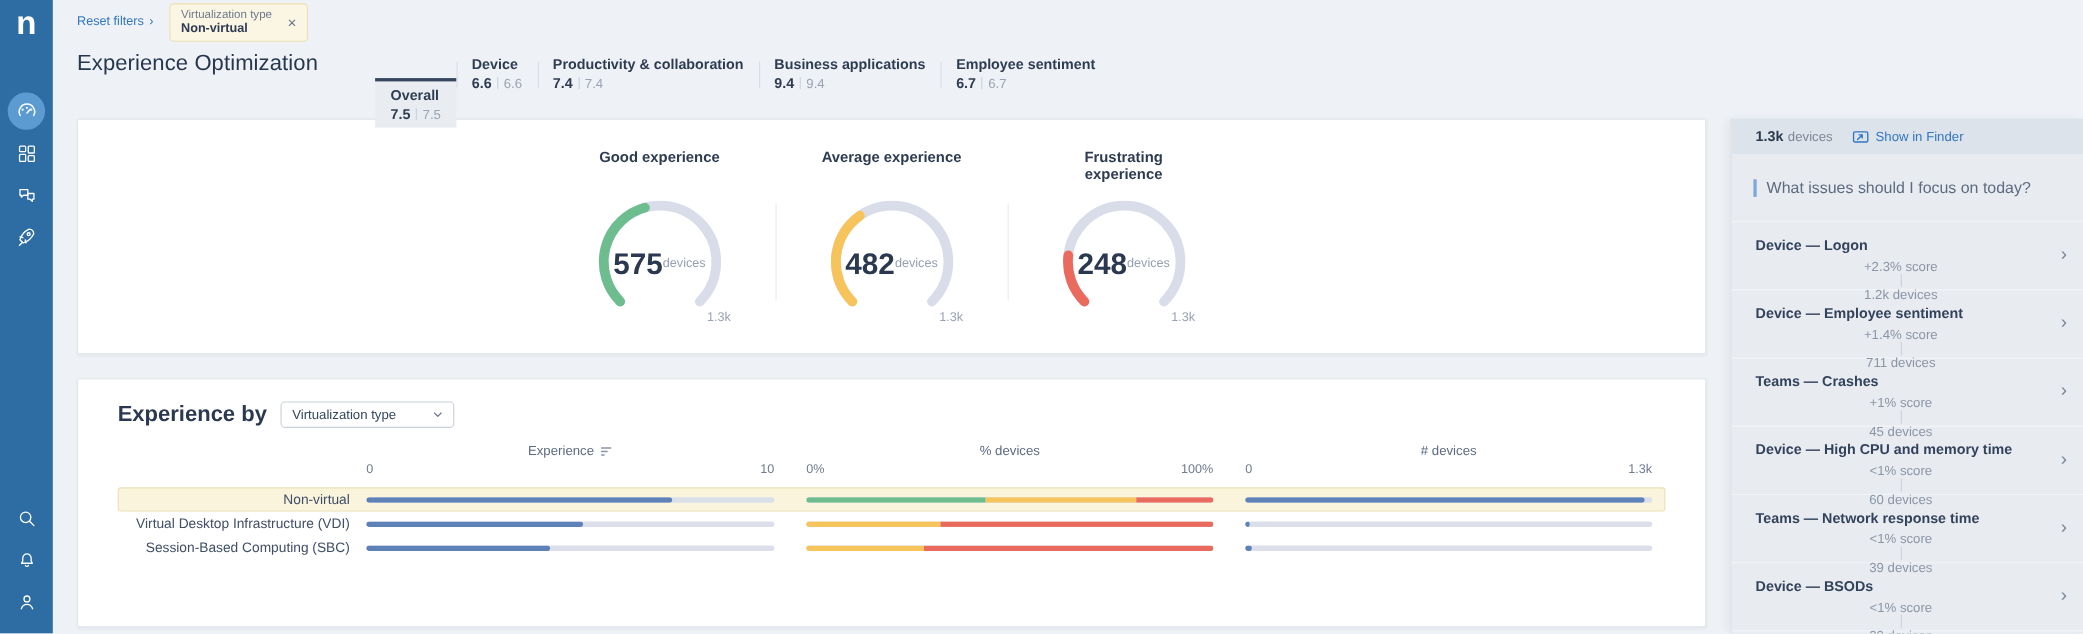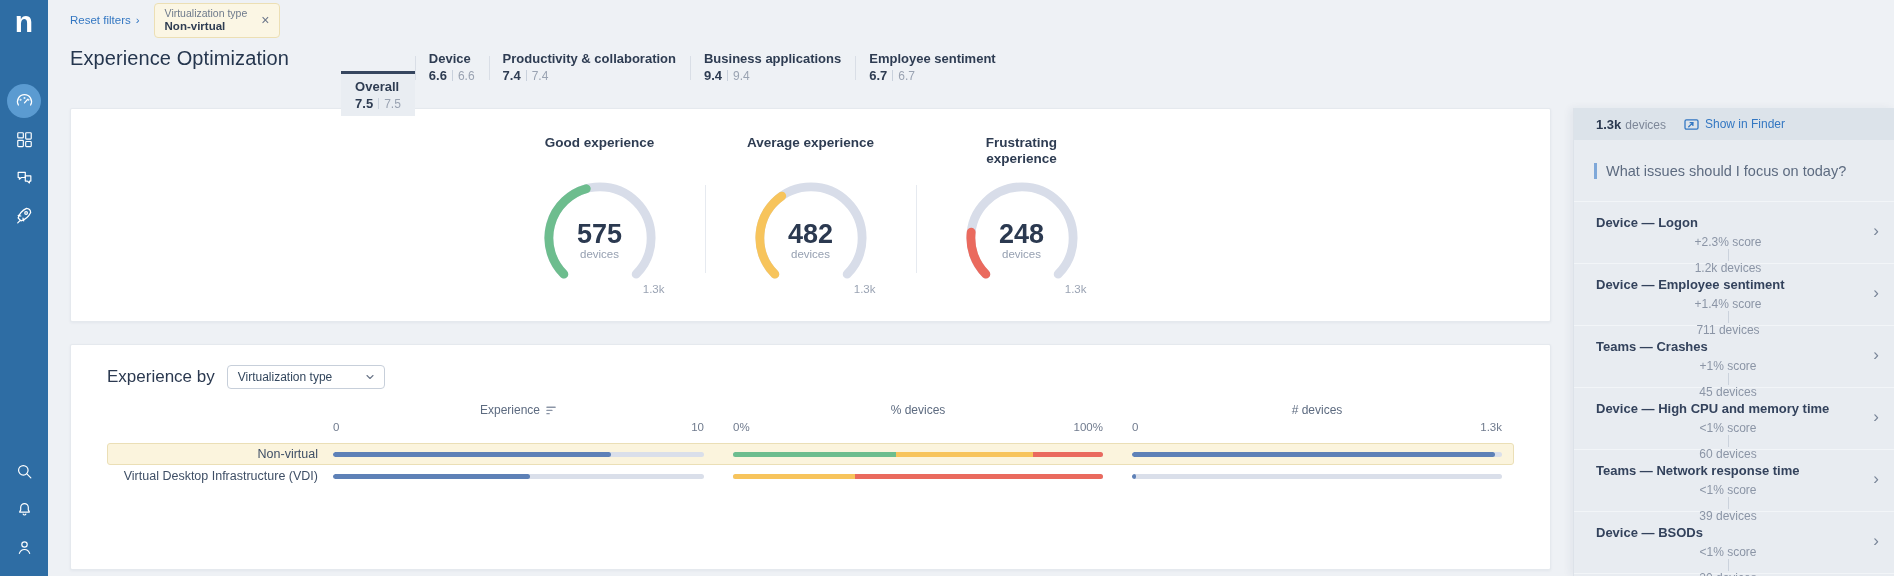--- a/index.html
+++ b/index.html
@@ -43,30 +43,30 @@
   .score-bench{font-size:12px;color:#9aa3b2;}
 
   .card{background:#fff;border:1px solid #e5e9ee;border-radius:2px;box-shadow:0 1px 3px rgba(20,40,80,.05);}
 
   
   .gauges-card{margin-top:20px;height:214px;display:flex;justify-content:center;align-items:flex-start;}
   .gauge-col{width:210px;display:flex;flex-direction:column;align-items:center;padding-top:26px;}
   .gauge-title{width:130px;text-align:center;font-size:13.5px;font-weight:700;color:#2e3c52;line-height:16px;height:32px;}
   .gauge-wrap{position:relative;width:118px;height:118px;margin-top:12px;}
   .gauge-wrap svg{width:118px;height:118px;display:block;}
-  .gauge-center{position:absolute;inset:0;display:flex;flex-direction:column;align-items:center;justify-content:center;padding-top:4px;}
+  .gauge-center{position:absolute;inset:0;display:flex;flex-direction:row;align-items:center;justify-content:center;padding-top:4px;}
   .gauge-value{font-size:27px;font-weight:700;color:#2b3950;line-height:28px;}
   .gauge-unit{font-size:11.5px;color:#96a0b1;}
   .gauge-max{position:absolute;right:-6px;bottom:2px;font-size:11.5px;color:#9aa3b3;}
   .gauge-divider{width:1px;height:88px;background:#e6eaf0;margin-top:76px;}
 
   
   .table-card{margin-top:22px;height:226px;padding:20px 36px 0 36px;}
   .tc-head{display:flex;align-items:center;gap:12px;}
-  .section-title{margin:0;font-size:17px;font-weight:400;color:#2b3950;text-align:center;}
+  .section-title{margin:0;font-size:20px;font-weight:700;color:#2b3950;text-align:center;}
   .select{width:158px;height:24px;border:1px solid #c7cfda;border-radius:4px;background:#fff;
     display:flex;align-items:center;justify-content:space-between;padding:0 8px 0 10px;
     font-size:12px;color:#33475e;cursor:pointer;}
   .crow{display:flex;align-items:center;height:22px;border-radius:3px;border:1px solid transparent;}
   .crow.head{height:18px;margin-top:12px;}
   .crow.axis{height:16px;margin-bottom:8px;}
   .crow.hl{background:#fbf4dd;border-color:#ebdfb6;}
   .rlabel{width:210px;text-align:right;font-size:12.5px;color:#3f4f66;white-space:nowrap;}
   .bcell{margin-left:29px;width:370px;}
   .bcell.first{margin-left:15px;width:371px;}
@@ -346,20 +346,39 @@
               <span style="width: 33%; background: rgb(247, 196, 92);"></span>
               <span style="width: 67%; background: rgb(234, 106, 94);"></span>
             </div>
           </div>
         <div class="bcell">
             <div class="bar dev">
               <div class="fill" style="width: 1.2%;"></div>
             </div>
           </div>
       </div>
+      <div class="crow">
+        <div class="rlabel">Session-Based Computing (SBC)</div>
+        <div class="bcell first">
+            <div class="bar exp">
+              <div class="fill" style="width: 45%;"></div>
+            </div>
+          </div>
+        <div class="bcell">
+            <div class="bar stack">
+              <span style="width: 29%; background: rgb(247, 196, 92);"></span>
+              <span style="width: 71%; background: rgb(234, 106, 94);"></span>
+            </div>
+          </div>
+        <div class="bcell">
+            <div class="bar dev">
+              <div class="fill" style="width: 1.5%;"></div>
+            </div>
+          </div>
+      </div>
     </div>
   </div>
 
   <aside class="panel">
     <div class="panel-surface">
       <div class="panel-top">
         <div>
           <span class="count">1.3k</span><span class="count-unit">devices</span>
         </div>
         <div class="finder">

